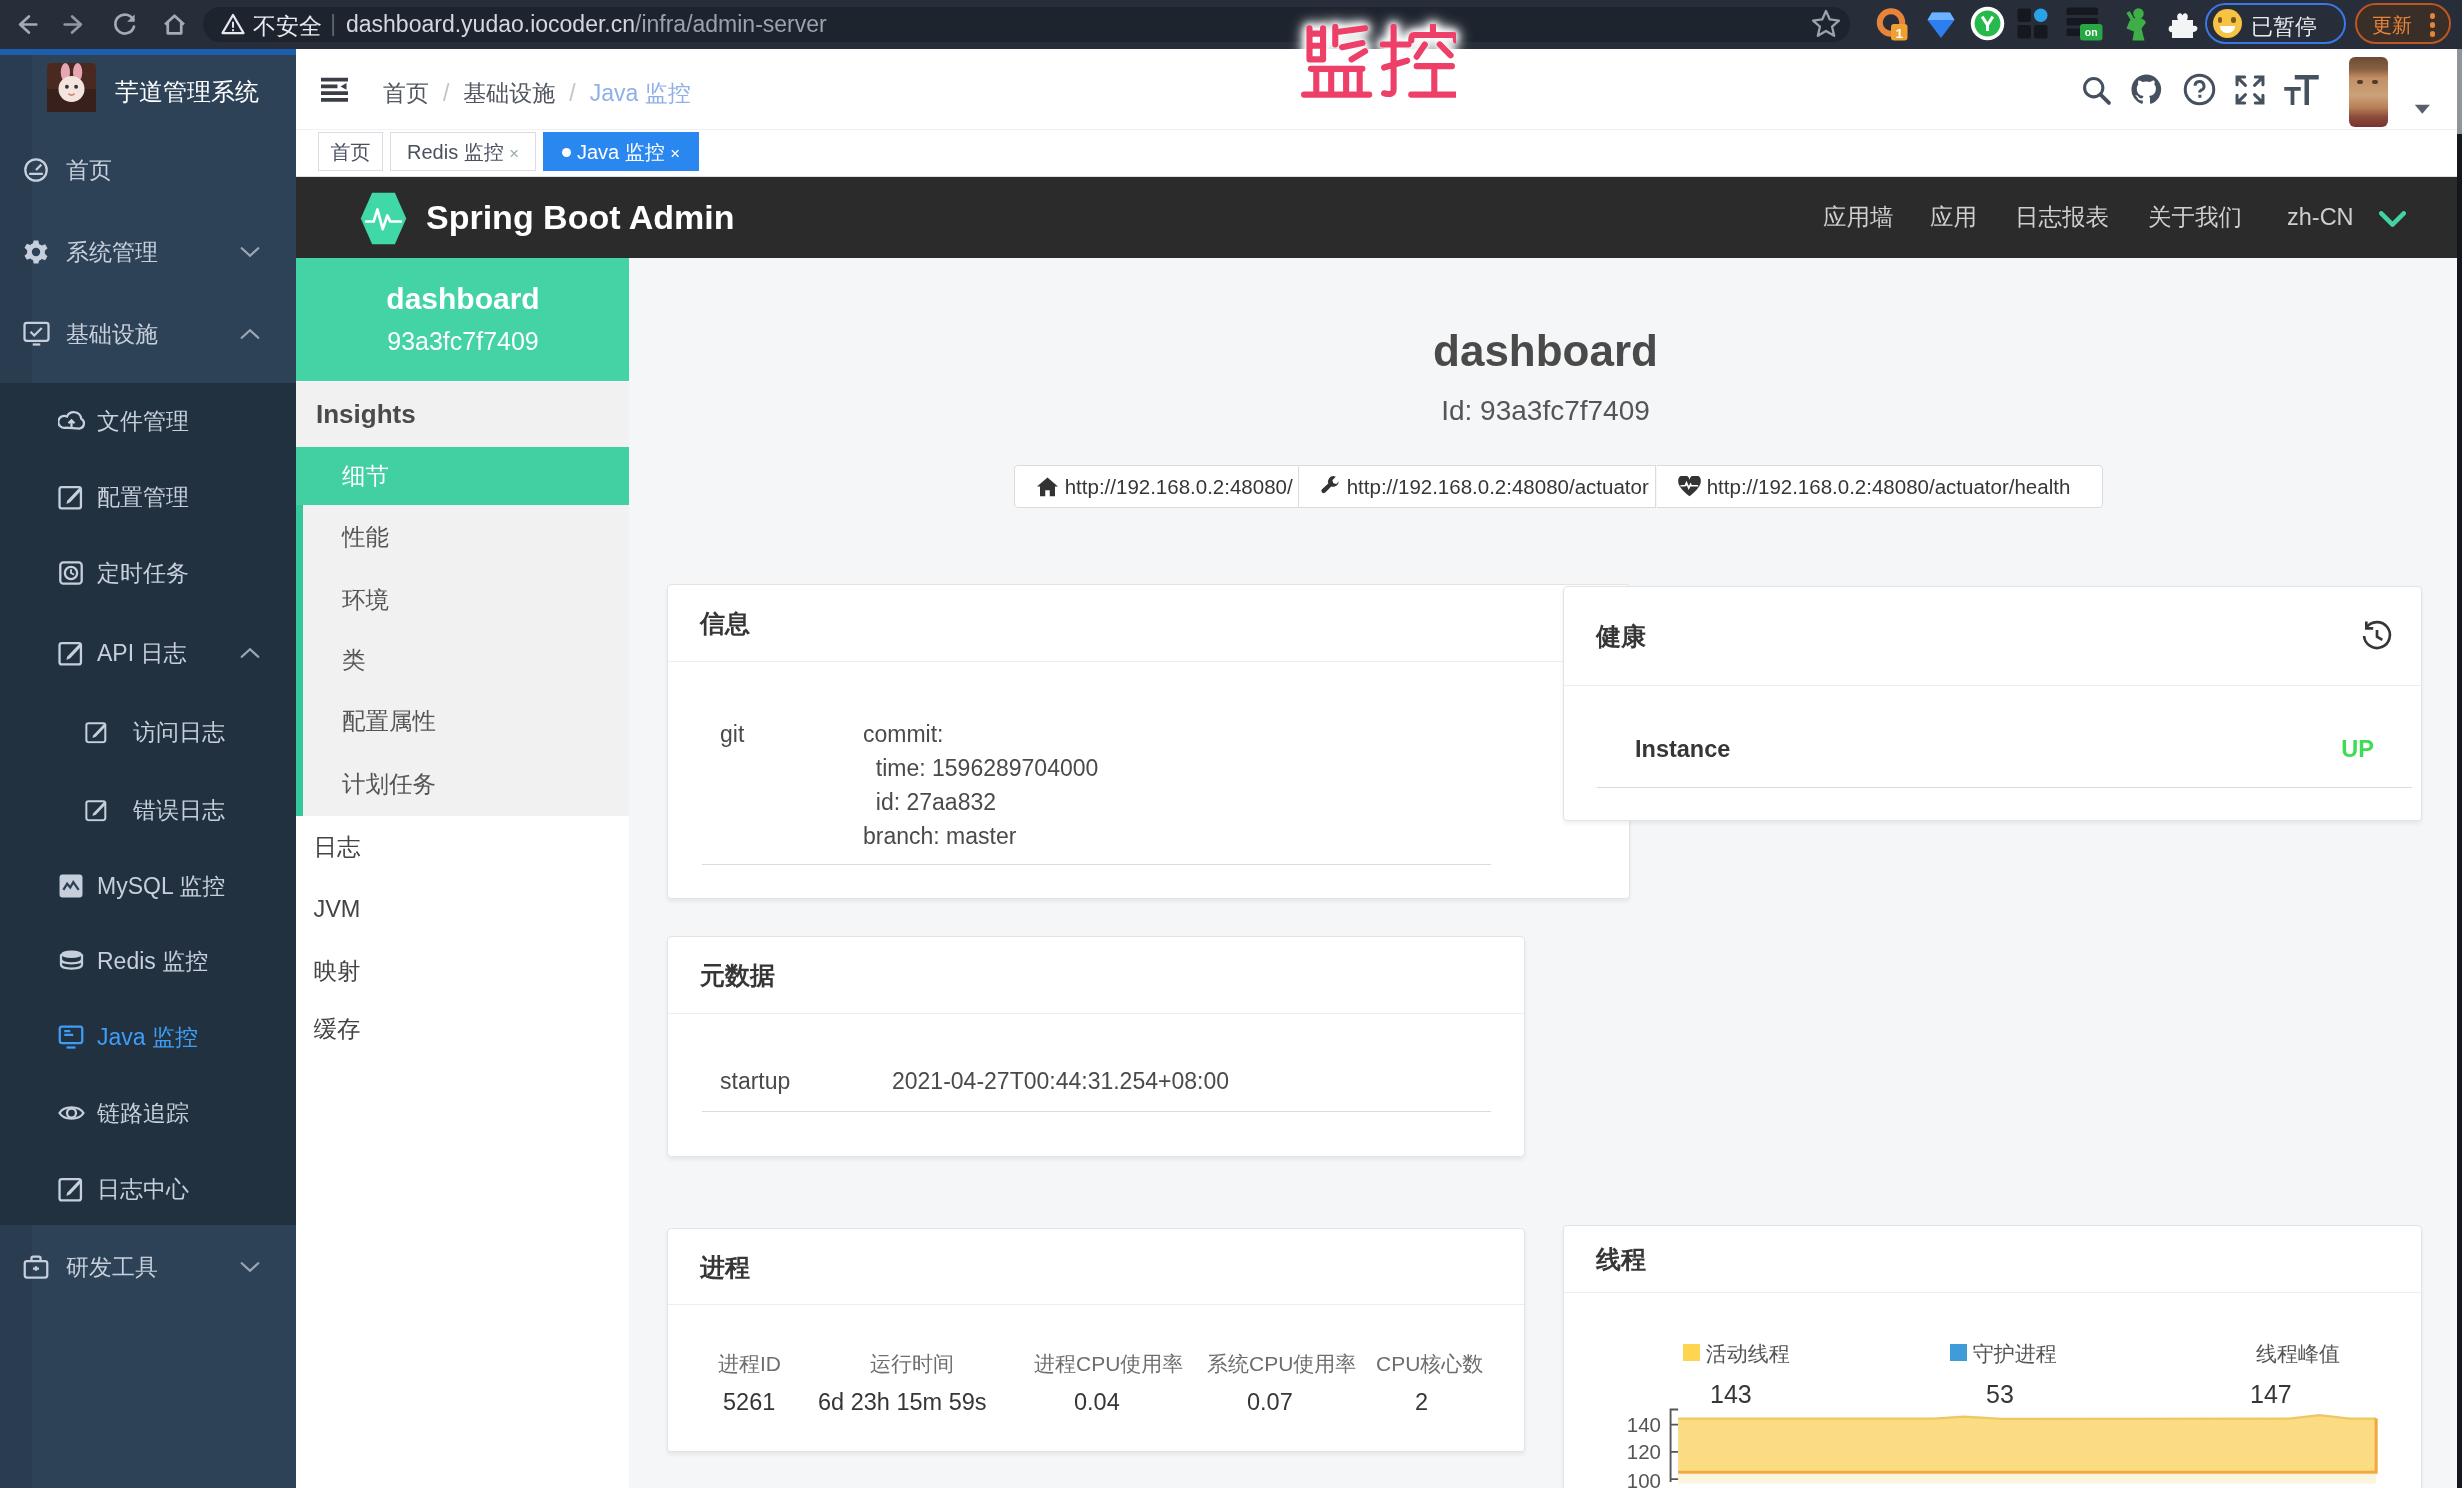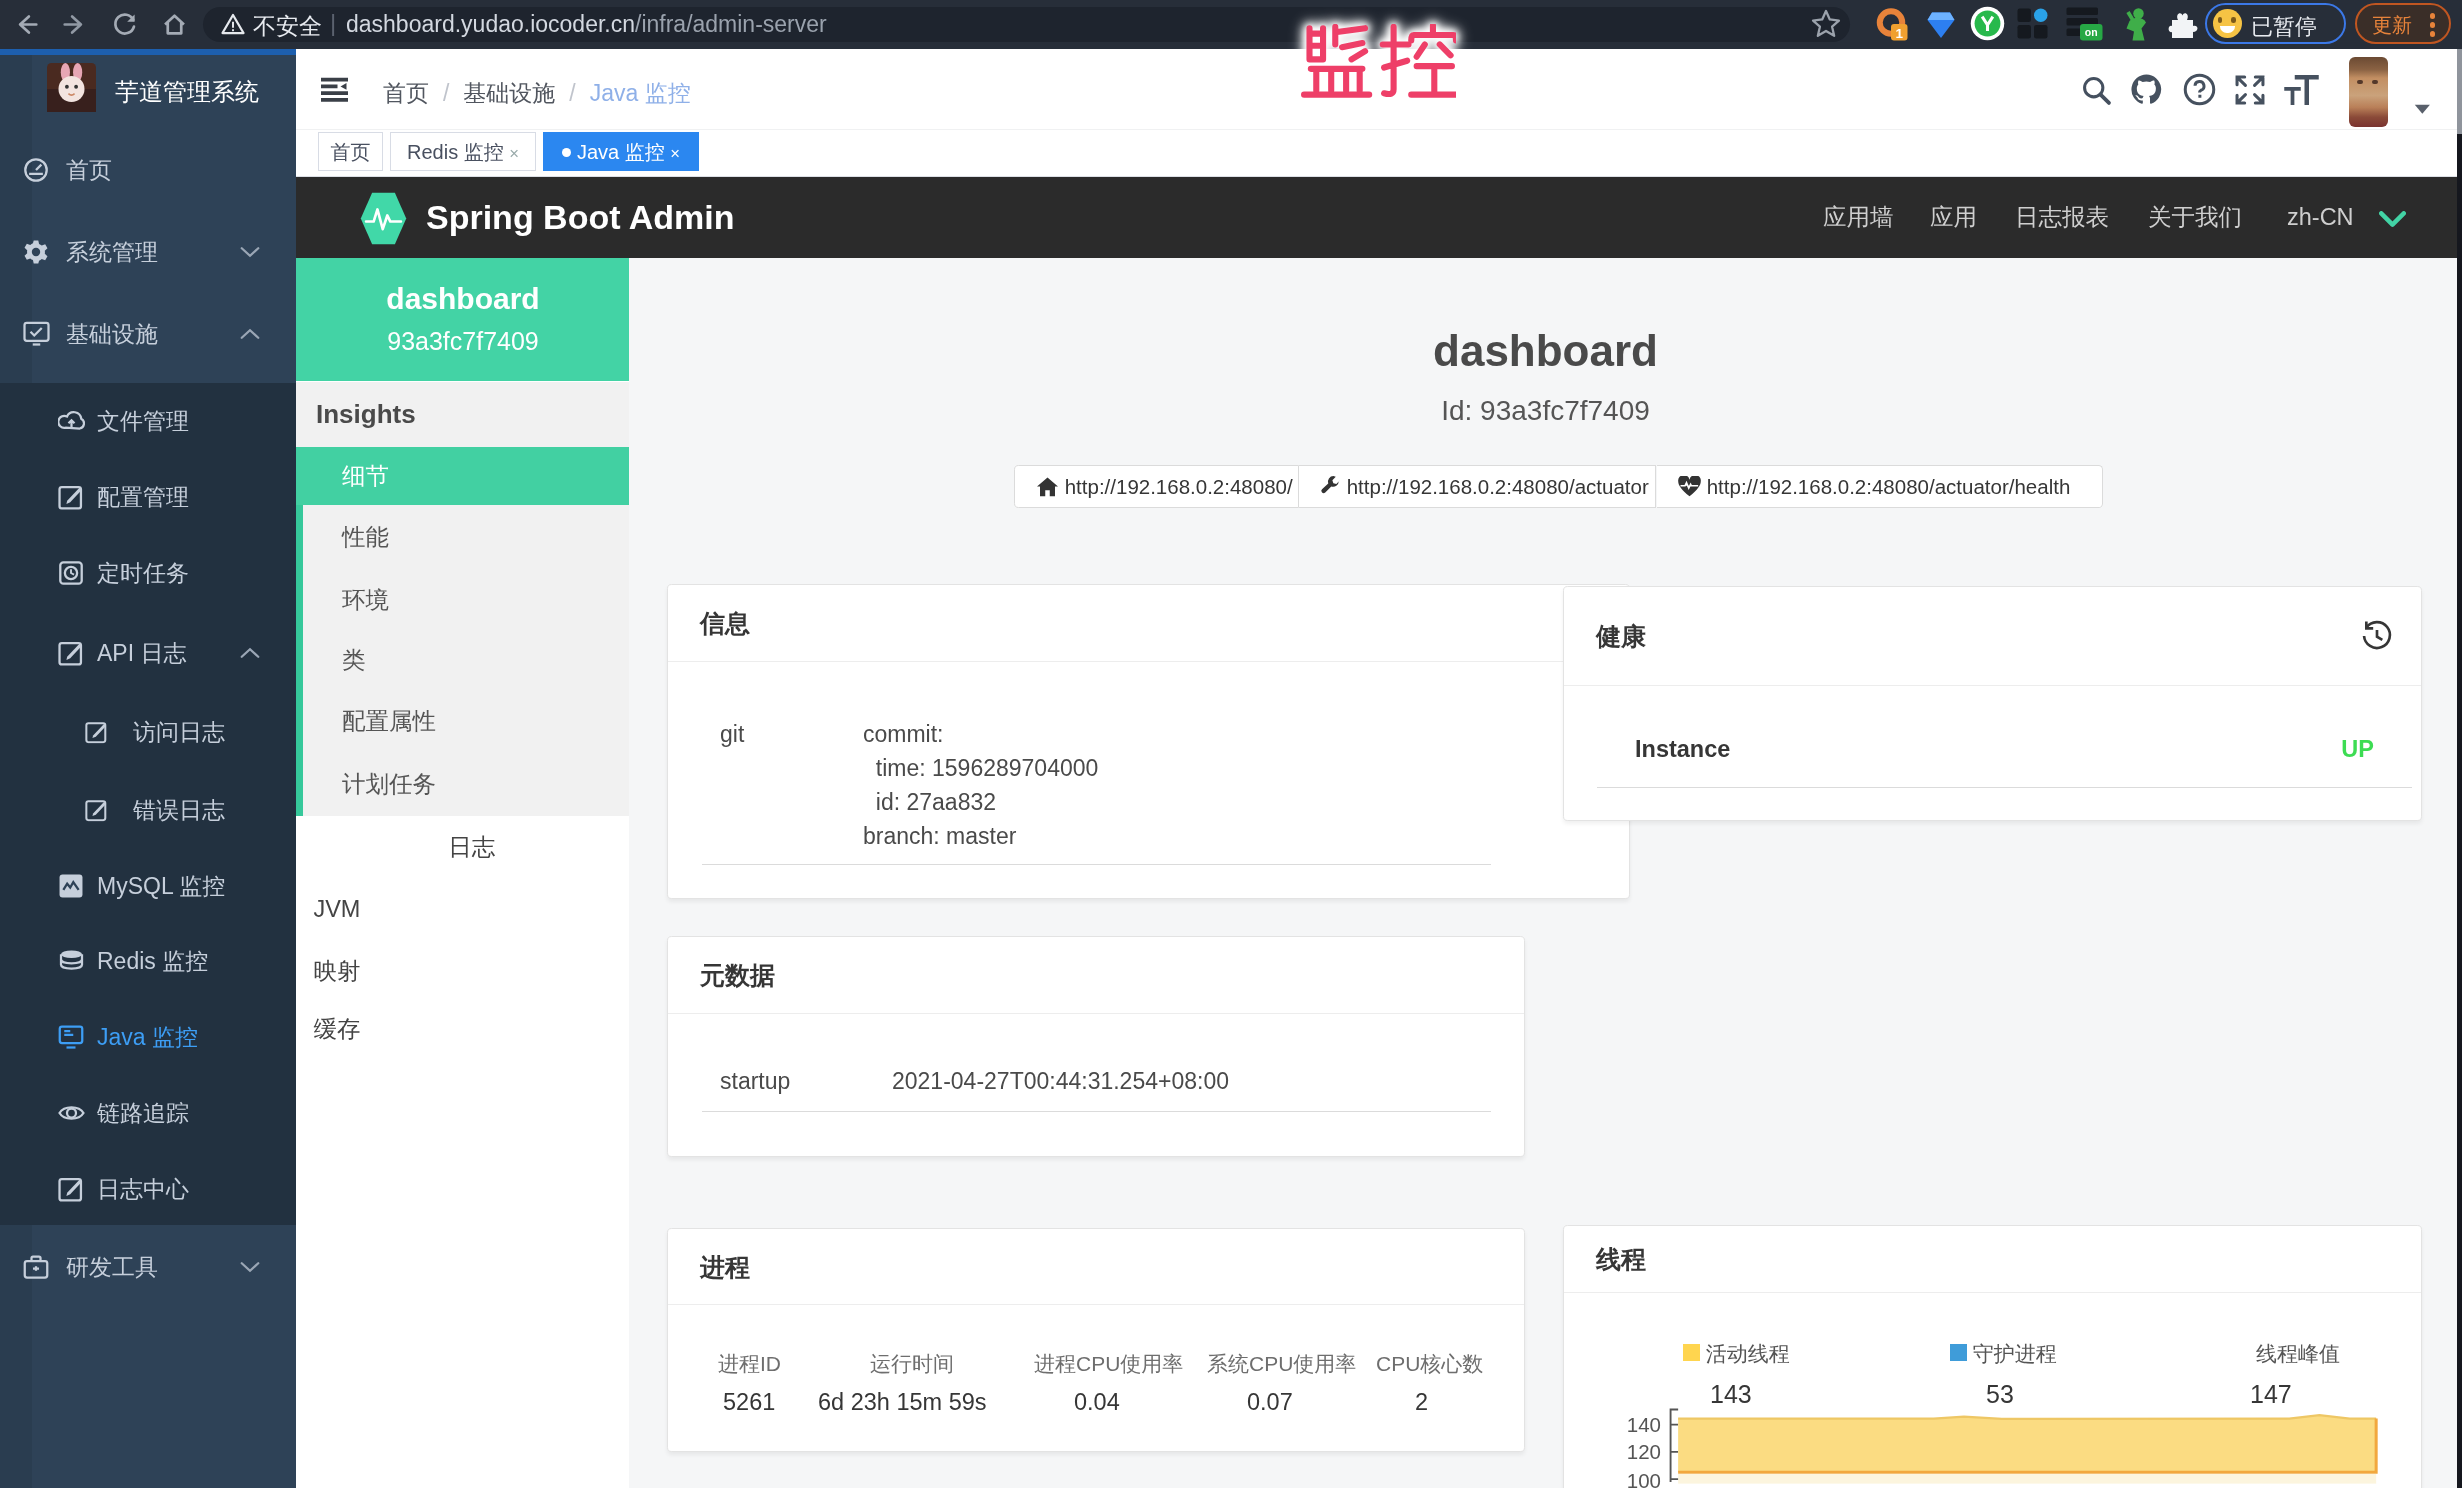--- a/index.html
+++ b/index.html
@@ -357,21 +357,21 @@
       </div>
     <div class="sbs-gray" style="top:124px;height:434px;"></div>
     <div id="greenstrip"></div>
     <div class="sbs-item" style="top:124px;height:65px;line-height:65px;"><b style="margin-left:20px;color:#4a4a4a;font-size:26px;">Insights</b></div>
     <div class="sbs-item" style="top:189px;height:58px;line-height:58px;background:#42d0a2;color:#fff;"><span style="margin-left:46px;">细节</span></div>
     <div class="sbs-item" style="top:249px;height:61px;line-height:61px;"><span style="margin-left:46px;">性能</span></div>
     <div class="sbs-item" style="top:312px;height:61px;line-height:61px;"><span style="margin-left:46px;">环境</span></div>
     <div class="sbs-item" style="top:372px;height:61px;line-height:61px;"><span style="margin-left:46px;">类</span></div>
     <div class="sbs-item" style="top:433px;height:61px;line-height:61px;"><span style="margin-left:46px;">配置属性</span></div>
     <div class="sbs-item" style="top:494px;height:64px;line-height:64px;"><span style="margin-left:46px;">计划任务</span></div>
-    <div class="sbs-item" style="top:559px;height:61px;line-height:61px;color:#444;text-align:center;"><span style="margin-left:17.4px;">日志</span></div>
+    <div class="sbs-item" style="top:559px;height:61px;line-height:61px;color:#444;"><span style="margin-left:17.4px;">日志</span></div>
     <div class="sbs-item" style="top:621px;height:61px;line-height:61px;color:#444;"><span style="margin-left:17.4px;">JVM</span></div>
     <div class="sbs-item" style="top:683px;height:61px;line-height:61px;color:#444;"><span style="margin-left:17.4px;">映射</span></div>
     <div class="sbs-item" style="top:741px;height:61px;line-height:61px;color:#444;"><span style="margin-left:17.4px;">缓存</span></div>
   </div>
 
   <div id="content">
     <h1 class="title" style="top:68px;">dashboard</h1>
     <div class="subid" style="top:137px;">Id: 93a3fc7f7409</div>
 
     <div class="urlbtn" style="left:385px;width:285px;border-radius:4.6px 0 0 4.6px;"><svg style="vertical-align:-3px;margin-left:21px;" width="23" height="21" viewBox="0 0 30 28">

